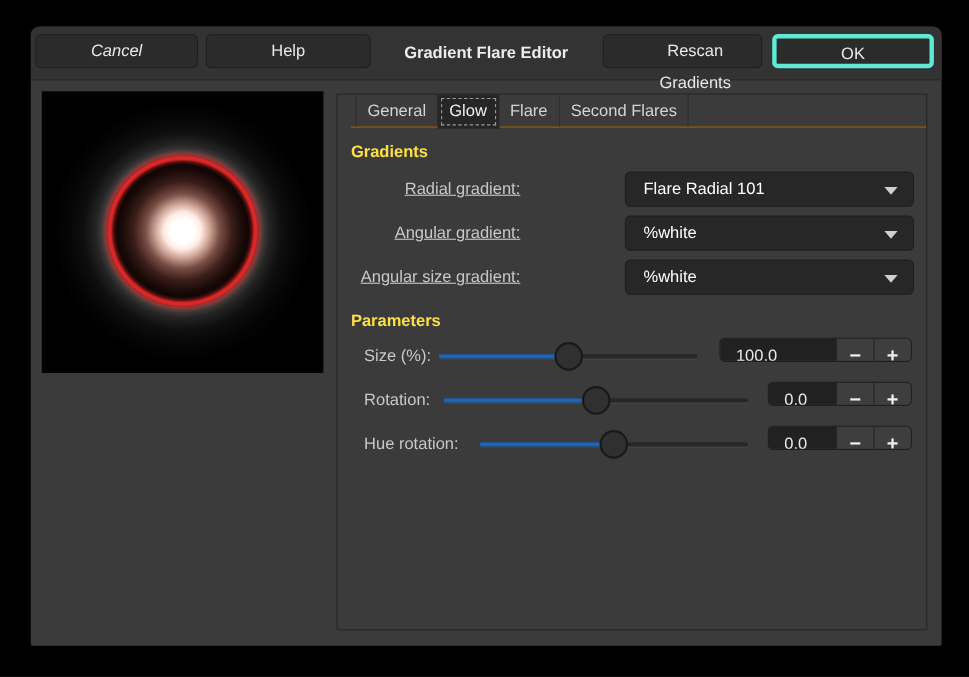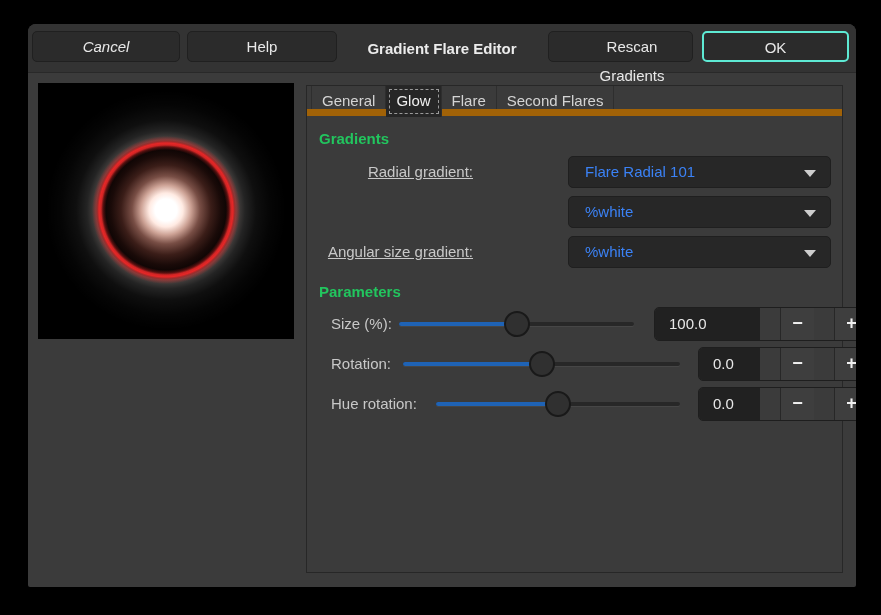--- a/index.html
+++ b/index.html
@@ -18,21 +18,21 @@
   }
   .hbtn {
     position: absolute; top: 7px; height: 31px;
     background: #2b2b2b; border: 1px solid #202020; border-radius: 5px;
     color: #e8e8e8; font-size: 15px; text-align: center; line-height: 29px;
     cursor: default;
   }
   .hbtn.cancel { left: 4px;   width: 148px; font-style: italic; }
   .hbtn.help   { left: 159px; width: 150px; }
   .hbtn.rescan { left: 520px; width: 145px; padding-left: 23px; }
-  .hbtn.ok     { left: 674px; width: 147px; border: 2px solid #5eead4; }
+  .hbtn.ok     { left: 674px; width: 147px; border: 4px solid #5eead4; }
   .wtitle {
     position: absolute; left: 0; right: 0; top: 0; height: 49px;
     text-align: center; line-height: 49px;
     color: #ececec; font-size: 15px; font-weight: bold; pointer-events: none;
   }
 
   
   .preview {
     position: absolute; left: 10px; top: 59px; width: 256px; height: 256px;
     background:
@@ -51,49 +51,49 @@
         rgba(255,255,255,.06) 90px, rgba(255,255,255,.02) 105px, rgba(0,0,0,0) 120px),
       #000000;
   }
 
   
   .panel {
     position: absolute; left: 278px; top: 61px; width: 537px; height: 488px;
     border: 1px solid #272727; background: #3b3b3b;
   }
   .tabstrip {
-    position: absolute; left: 0; top: 0; right: 0; height: 30px;
-    border-bottom: 7px solid #a16207; padding-left: 4px;
+    position: absolute; left: 12px; top: 0; right: 0; height: 30px;
+    border-bottom: 1px solid #a16207; padding-left: 4px;
     display: flex; align-items: stretch;
   }
   .tab {
     color: #d4d4d4; font-size: 15px; line-height: 29px; padding: 0 10px;
     border-right: 1px solid #2e2e2e; cursor: default; position: relative;
   }
   .tab:first-child { border-left: 1px solid #2e2e2e; }
   .tab.active {
     background: #262626; color: #f0f0f0; height: 31px;
     outline: 1px dashed #9a9a9a; outline-offset: -4px;
   }
 
   .sec-heading {
-    position: absolute; left: 12px; color: #22c55e;
+    position: absolute; left: 12px; color: #fde047;
     font-size: 15px; font-weight: bold;
   }
 
   .row-label {
     position: absolute; color: #c8c8c8; font-size: 15px;
   }
   .row-label.rt { text-align: right; text-decoration: underline; }
 
   
   .combo {
     position: absolute; left: 261px; width: 263px; height: 32px;
     background: #272727; border: 1px solid #1f1f1f; border-radius: 5px;
-    color: #3b82f6; font-size: 15px; line-height: 30px; padding-left: 16px;
+    color: #ffffff; font-size: 15px; line-height: 30px; padding-left: 16px;
     cursor: default;
   }
   .combo .chev {
     position: absolute; right: 14px; top: 13px; width: 0; height: 0;
     border-left: 6px solid transparent; border-right: 6px solid transparent;
     border-top: 7px solid #cfcfcf;
   }
 
   
   .slider { position: absolute; height: 34px; }
@@ -108,22 +108,22 @@
     width: calc((100% - 26px) * var(--frac, .5) + 13px);
   }
   .slider .knob {
     position: absolute; top: 4px; width: 26px; height: 26px; border-radius: 50%;
     background: #303030; border: 2px solid #191919;
     left: calc((100% - 26px) * var(--frac, .5));
   }
 
   
   .spin {
-    position: absolute; height: 34px; display: flex;
-    border: 1px solid #1e1e1e; border-radius: 5px; overflow: hidden; gap: 20px;
+    position: absolute; height: 22px; display: flex;
+    border: 1px solid #1e1e1e; border-radius: 5px; overflow: hidden;
   }
   .spin .entry {
     background: #212121; color: #e8e8e8; font-size: 15px;
     line-height: 32px; padding-left: 14px; height: 100%;
   }
   .spin .sbtn {
     width: 34px; height: 100%; background: #3e3e3e; color: #efefef;
     font-size: 18px; font-weight: bold; text-align: center; line-height: 31px;
     border-left: 1px solid #272727; cursor: default;
   }
@@ -156,20 +156,21 @@
     </div>
 
     <div class="sec-heading" style="top:44px">Gradients</div>
 
     <div class="row-label rt" style="left:6px;top:70px;width:160px;line-height:32px">Radial gradient:</div>
     <div class="combo" style="top:70px">
       <span>Flare Radial 101</span>
       <span class="chev"></span>
     </div>
 
+    <div class="row-label rt" style="left:6px;top:110px;width:160px;line-height:32px">Angular gradient:</div>
     <div class="combo" style="top:110px">
       <span>%white</span>
       <span class="chev"></span>
     </div>
 
     <div class="row-label rt" style="left:6px;top:150px;width:160px;line-height:32px">Angular size gradient:</div>
     <div class="combo" style="top:150px">
       <span>%white</span>
       <span class="chev"></span>
     </div>

